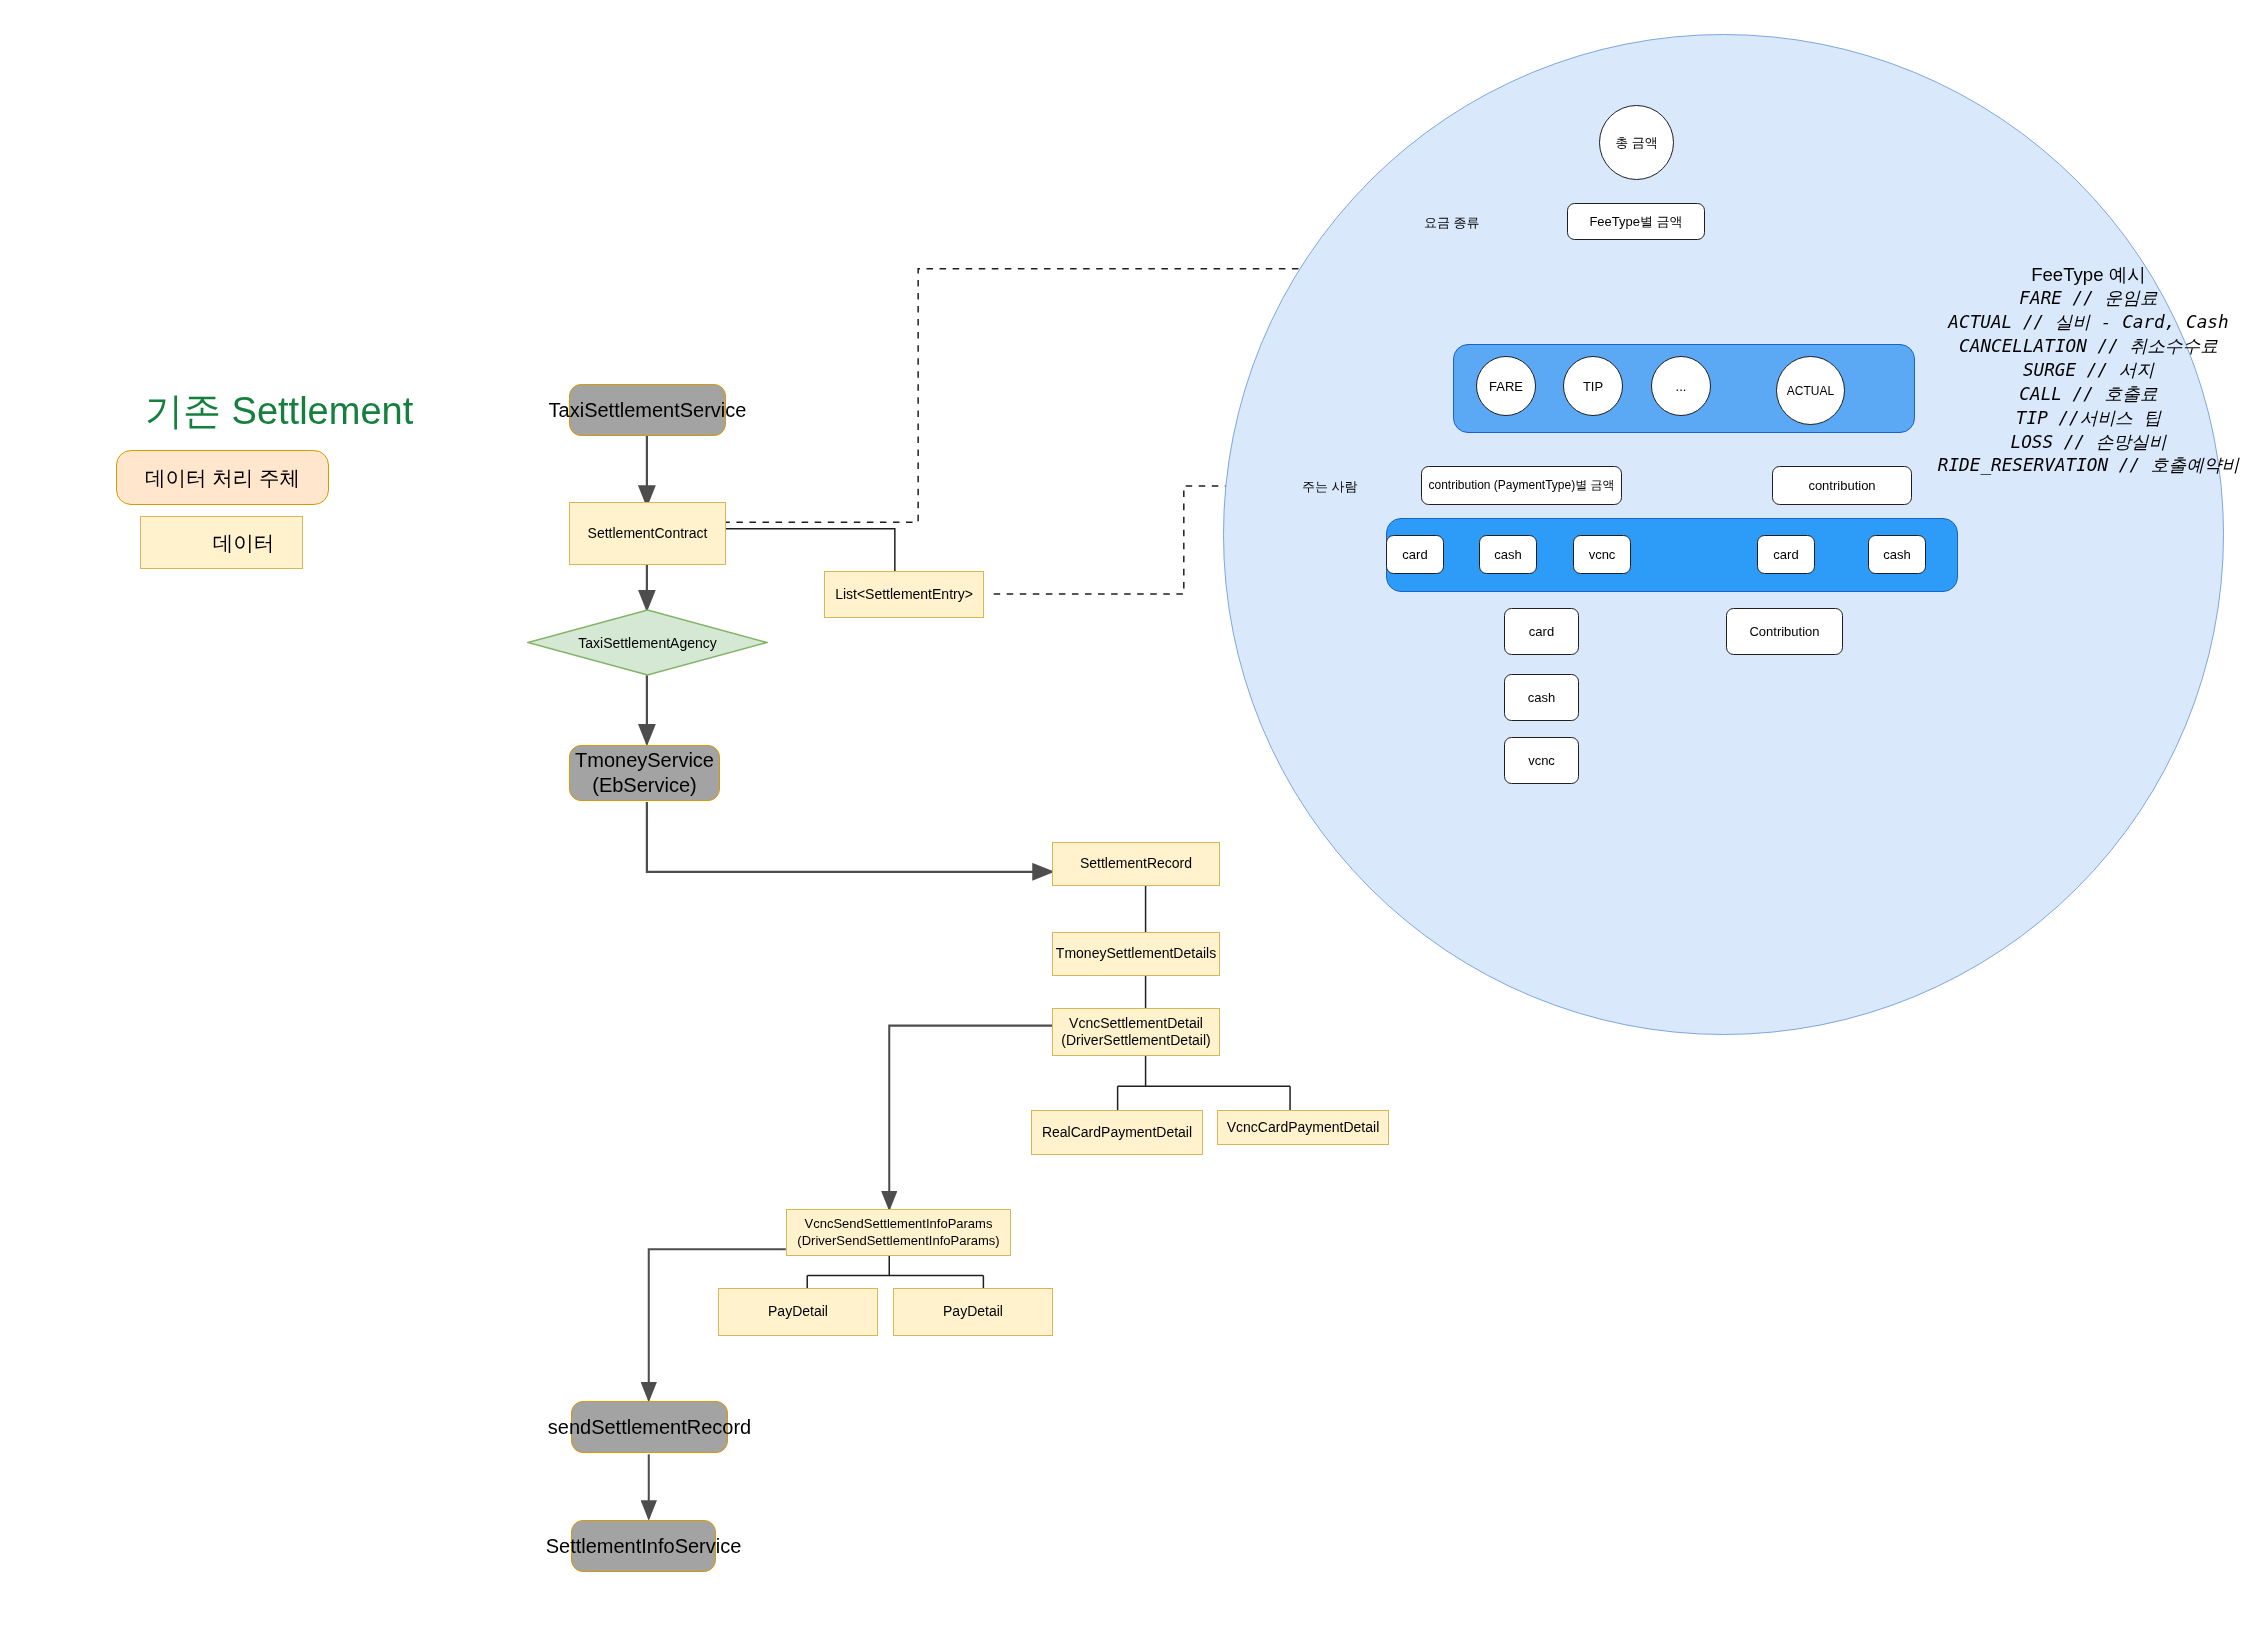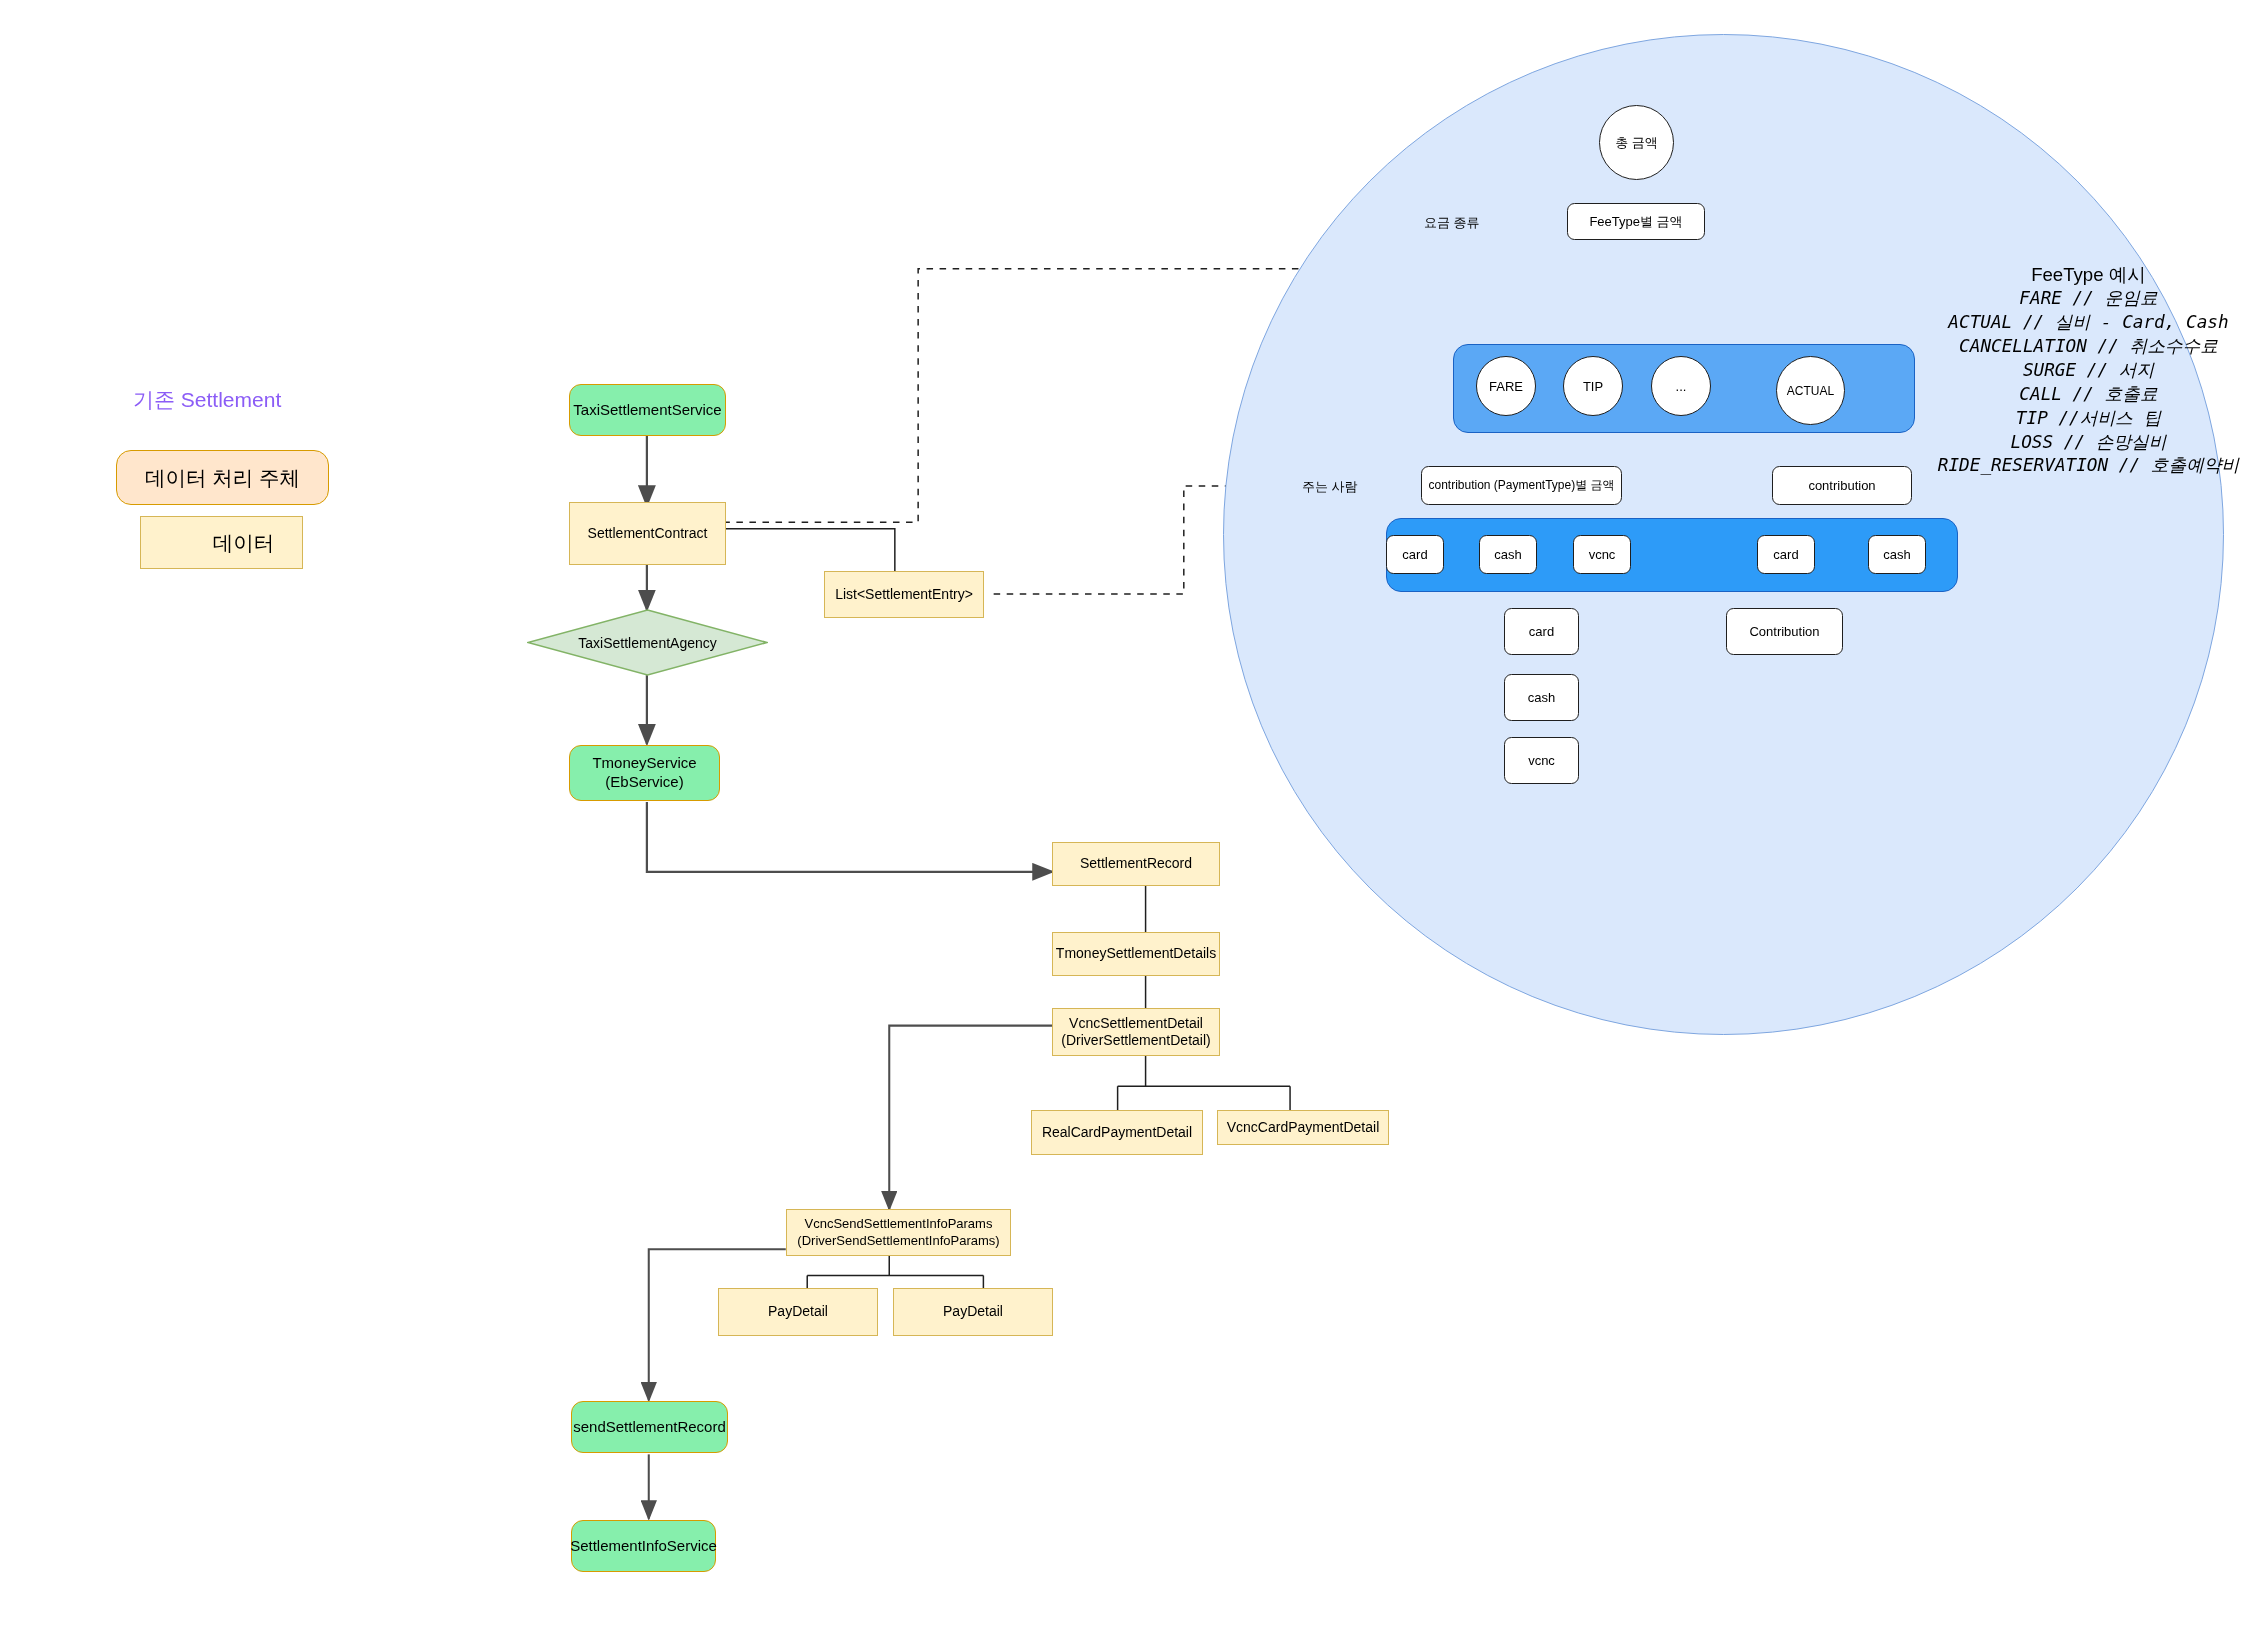--- a/index.html
+++ b/index.html
@@ -27,24 +27,24 @@
     display:flex;
     align-items:center;
     justify-content:center;
     text-align:center;
     line-height:1.25;
     white-space:pre-line;
     z-index:5;
   }
   
   .proc{
-    background:#86efac;
+    background:#a3a3a3;
     border:1.9px solid #d79b00;
     border-radius:12px;
-    font-size:15px;
+    font-size:20px;
   }
   
   .data{
     background:#fff2cc;
     border:1.4px solid #d6b656;
     font-size:14px;
   }
   .diamond-wrap{
     position:absolute;
     z-index:5;
@@ -56,23 +56,24 @@
     position:absolute;
     left:0;top:0;width:100%;height:100%;
   }
   .diamond-label{
     position:relative;
     z-index:2;
     font-size:14px;
   }
   .title{
     position:absolute;
-    font-size:21px;
-    color:#8b5cf6;
+    font-size:38px;
+    color:#15803d;
     z-index:6;
+    margin-left:12px;
   }
   .legend-box{
     position:absolute;
     box-sizing:border-box;
     display:flex;
     align-items:center;
     justify-content:center;
     font-size:20.5px;
     z-index:6;
   }

